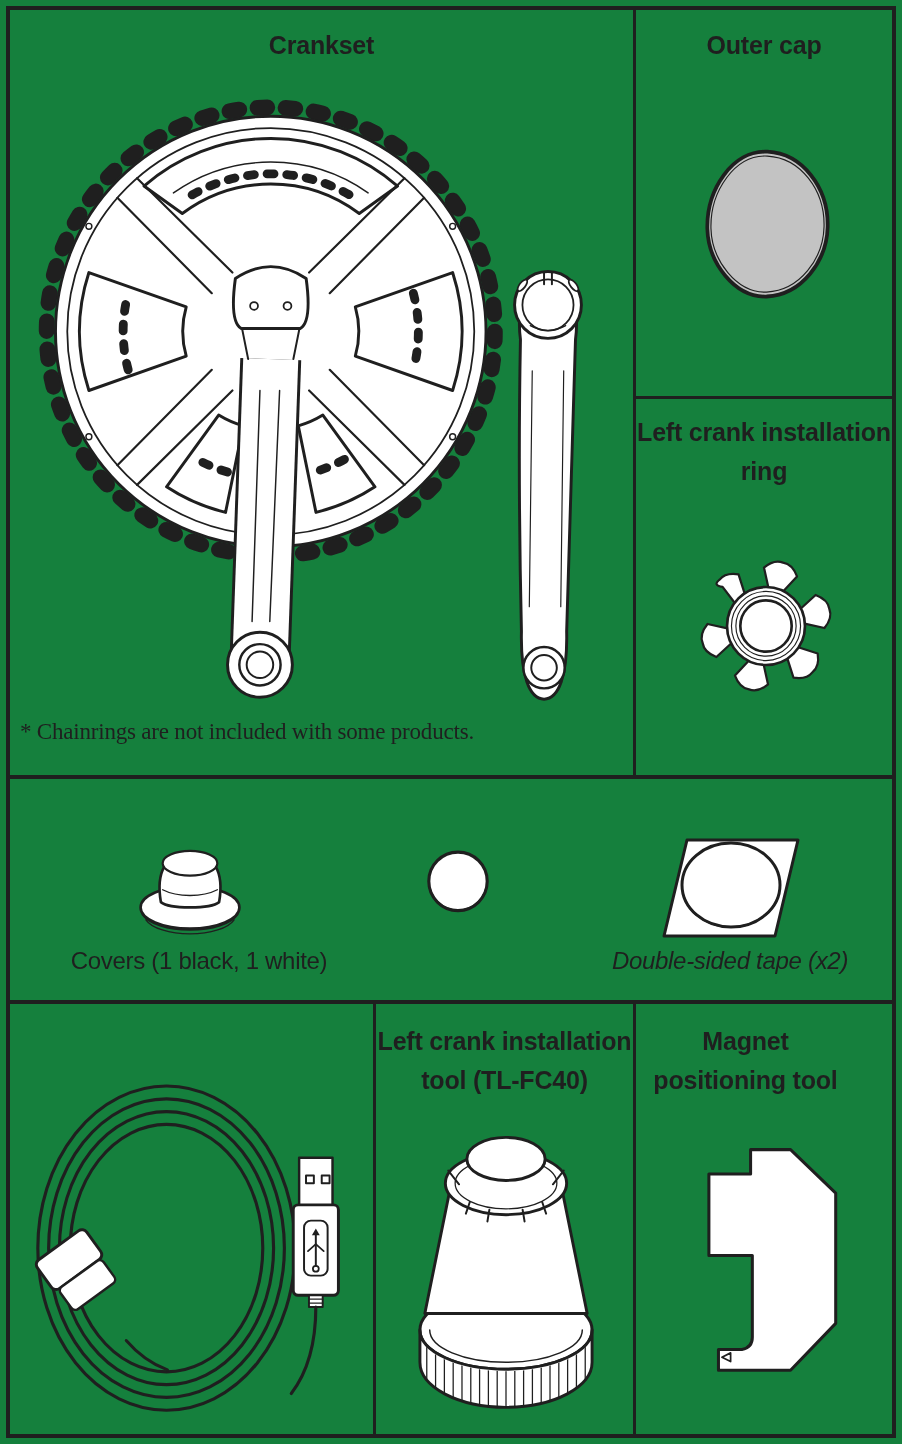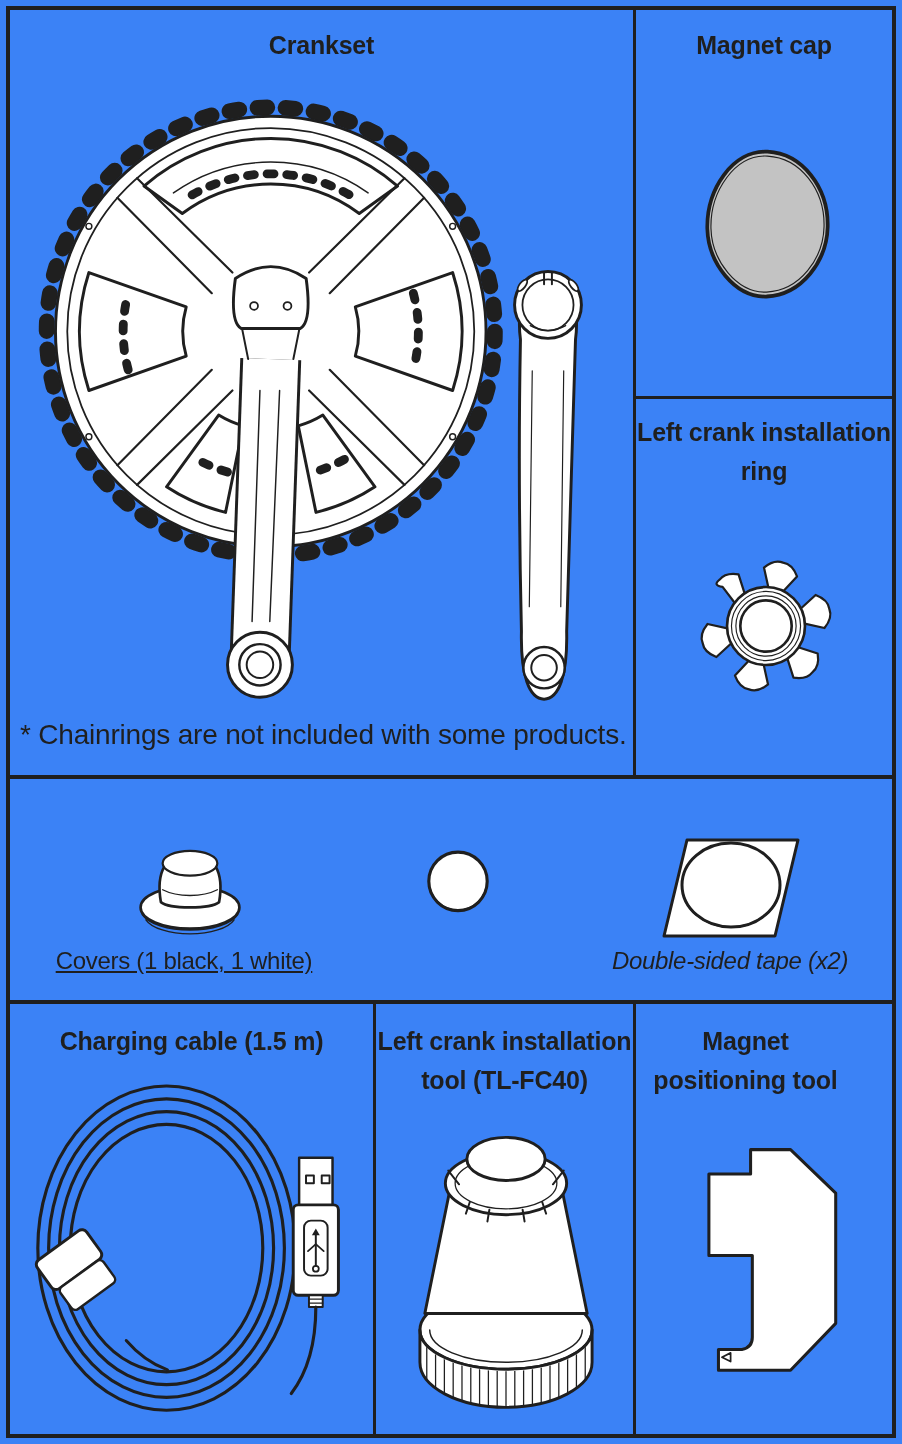--- a/index.html
+++ b/index.html
@@ -1,23 +1,23 @@
 <!DOCTYPE html>
 <html style="--ink: #1f1f1f; --cap_fill: #c3c3c3;"><head>
 <meta charset="utf-8">
 <style>
   :root{ --ink:#1f1f1f; --cap_fill:#c3c3c3; }
   html,body{margin:0;padding:0;background:#fff;}
-  .page{position:relative;width:902px;height:1444px;background:#3b82f6;overflow:hidden;
+  .page{position:relative;width:902px;height:1444px;background:#15803d;overflow:hidden;
         font-family:"Liberation Sans",sans-serif;color:var(--ink);}
   .frame{position:absolute;left:6px;top:6px;width:882px;height:1424px;border:4px solid var(--ink);}
   .line{position:absolute;background:var(--ink);}
   .cell-title{position:absolute;text-align:center;font-weight:bold;font-size:25px;
               line-height:39px;white-space:pre-line;letter-spacing:-0.2px;}
-  .note{position:absolute;font-size:28px;letter-spacing:-0.2px;}
+  .note{position:absolute;font-size:23px;letter-spacing:-0.2px;font-family:Liberation Serif, serif;}
   .item-label{position:absolute;text-align:center;font-size:24px;letter-spacing:-0.3px;}
   .icon{position:absolute;}
   svg{display:block;overflow:visible;}
   .art{stroke:var(--ink);fill:none;stroke-linejoin:round;stroke-linecap:round;}
   .artw{stroke:var(--ink);fill:#fff;stroke-linejoin:round;stroke-linecap:round;}
   .egg-body{fill:var(--cap_fill);stroke:var(--ink);}
 </style>
 </head>
 <body>
 
@@ -25,24 +25,23 @@
 
   <div class="frame"></div>
   <div class="line" style="left:633px;top:10px;width:3px;height:765px;"></div>
   <div class="line" style="left:636px;top:396px;width:256px;height:3px;"></div>
   <div class="line" style="left:10px;top:775px;width:882px;height:4px;"></div>
   <div class="line" style="left:10px;top:1000px;width:882px;height:4px;"></div>
   <div class="line" style="left:373px;top:1004px;width:3px;height:430px;"></div>
   <div class="line" style="left:633px;top:1004px;width:3px;height:430px;"></div>
 
   <div class="cell-title" style="left:10px;top:26px;width:623px;">Crankset</div>
-  <div class="cell-title" style="left:636px;top:26px;width:256px;">Magnet cap</div>
+  <div class="cell-title" style="left:636px;top:26px;width:256px;">Outer cap</div>
   <div class="cell-title" style="left:636px;top:413px;width:256px;">Left crank installation
 ring</div>
-  <div class="cell-title" style="left:10px;top:1022px;width:363px;">Charging cable (1.5 m)</div>
   <div class="cell-title" style="left:376px;top:1022px;width:257px;">Left crank installation
 tool (TL-FC40)</div>
   <div class="cell-title" style="left:636px;top:1022px;width:219px;">Magnet
 positioning tool</div>
 
   <div class="note" style="left:20px;top:719px;width:610px;">* Chainrings are not included with some products.</div>
 
   <div class="icon" style="left:25px;top:72px;width:580px;height:637px;">
     <svg viewBox="0 0 590 640" width="580" height="637">
 
@@ -136,21 +135,21 @@
       <path class="art" stroke-width="2" d="M17.7,38 A28 28 0 0 0 72.3,38"></path>
     </svg>
   </div>
   <div class="icon" style="left:649px;top:835px;width:160px;height:108px;">
     <svg viewBox="0 0 160 108" width="160" height="108">
       <polygon class="artw" stroke-width="3" points="38,5 149,5 126,101 15,101"></polygon>
       <ellipse class="art" cx="82" cy="50" rx="49" ry="42" stroke-width="3"></ellipse>
       <path class="art" stroke-width="1.8" d="M35,62 A49 42 0 0 0 129,62"></path>
     </svg>
   </div>
-  <div class="item-label" style="left:49px;top:947px;width:270px;text-decoration:underline;">Covers (1 black, 1 white)</div>
+  <div class="item-label" style="left:64px;top:947px;width:270px;">Covers (1 black, 1 white)</div>
   <div class="item-label" style="left:580px;top:947px;width:300px;font-style:italic;">Double-sided tape (x2)</div>
 
   <div class="icon" style="left:28px;top:1083px;width:334px;height:344px;">
     <svg viewBox="0 0 340 350" width="334" height="344">
       <ellipse class="art" cx="141" cy="168" rx="131" ry="165" stroke-width="3.2"></ellipse>
       <ellipse class="art" cx="141" cy="168" rx="120" ry="152" stroke-width="3.2"></ellipse>
       <ellipse class="art" cx="141" cy="168" rx="109" ry="139" stroke-width="3.2"></ellipse>
       <ellipse class="art" cx="141" cy="168" rx="98" ry="126" stroke-width="3.2"></ellipse>
 
       <g transform="rotate(-36 48 190)">

